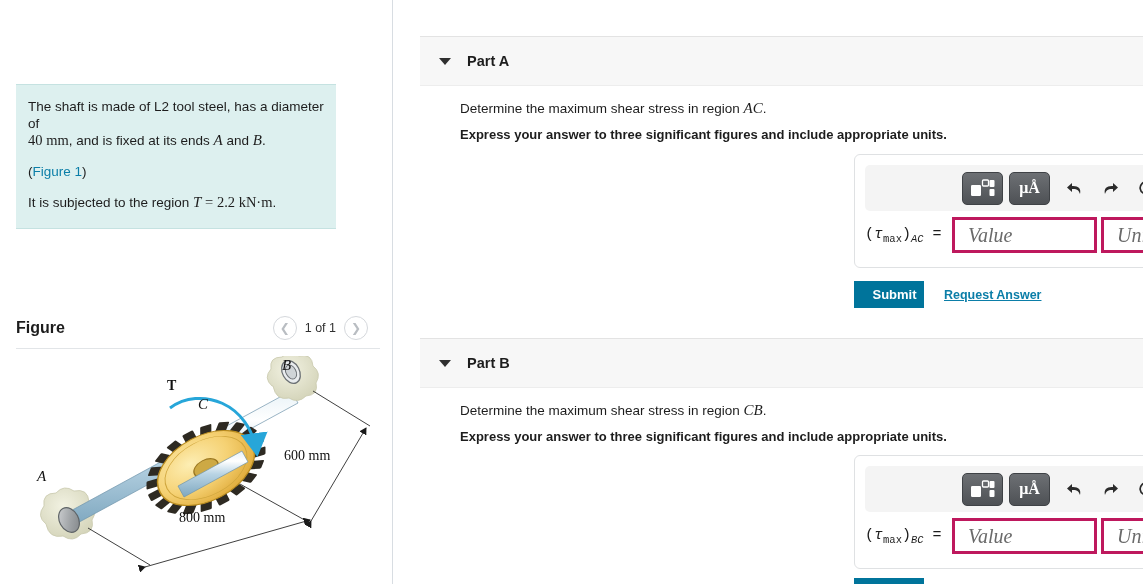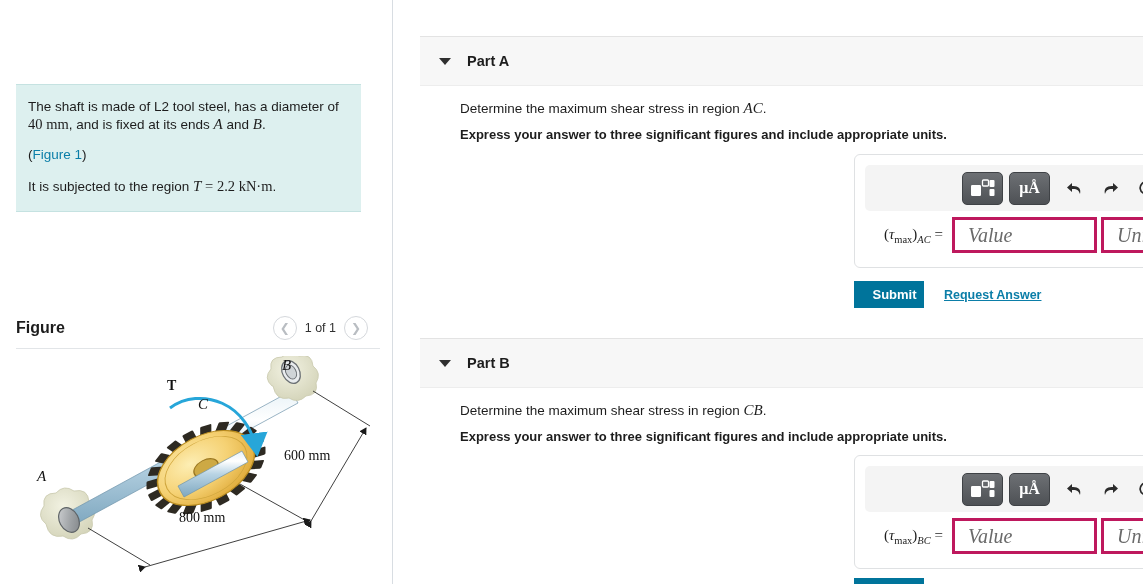--- a/index.html
+++ b/index.html
@@ -15,21 +15,21 @@
   
   .pane-divider {
     position: absolute; left: 392px; top: 0; width: 1px; height: 584px;
     background: #d8dde2;
   }
 
   
   .left-pane { position: absolute; left: 0; top: 0; width: 392px; height: 584px; }
 
   .problem-box {
-    position: absolute; left: 16px; top: 84px; width: 345px;
+    position: absolute; left: 16px; top: 84px; width: 320px;
     background: #ddf0ef;
     border-top: 1px solid #c5e2e1;
     border-bottom: 1px solid #c5e2e1;
     padding: 14px 12px 16px 12px;
   }
   .problem-line {
     font-size: 13.5px; color: #1d1d1d; line-height: 16.5px;
   }
   .problem-line.gap { margin-top: 14px; }
   .mathi { font-family: "Liberation Serif", serif; font-style: italic; font-size: 15px; }
@@ -106,22 +106,22 @@
   }
   .tool-plain {
     width: 36px; height: 30px; display:flex; align-items:center; justify-content:center;
     color: #2b2b2b; cursor: pointer; font-size: 17px;
   }
 
   .answer-row {
     display: flex; align-items: center; padding: 6px 10px 14px 10px;
   }
   .answer-label {
-    width: 87px; text-align: right; padding-right: 9px;
-    font-family: Liberation Serif, serif; font-size: 15px; color: #1d1d1d;
+    width: 87px; text-align: left; padding-right: 9px;
+    font-family: Liberation Mono, monospace; font-size: 15px; color: #1d1d1d;
     white-space: nowrap;
   }
   .answer-label sub { font-size: 10.5px; font-style: italic; }
   .field {
     height: 36px; border: 3px solid #be185d; background: #fff;
     display: flex; align-items: center; padding-left: 13px;
   }
   .field.value { width: 145px; }
   .field.units { width: 145px; margin-left: 4px; }
   .placeholder {

